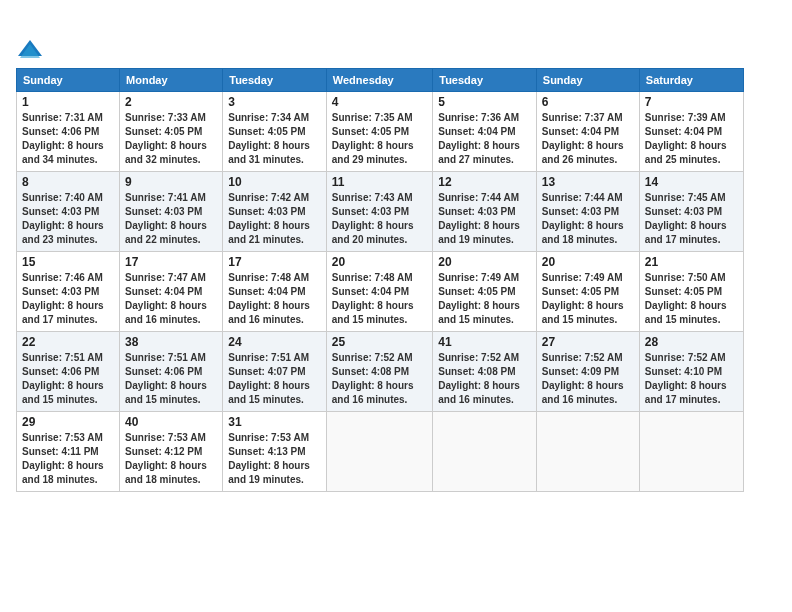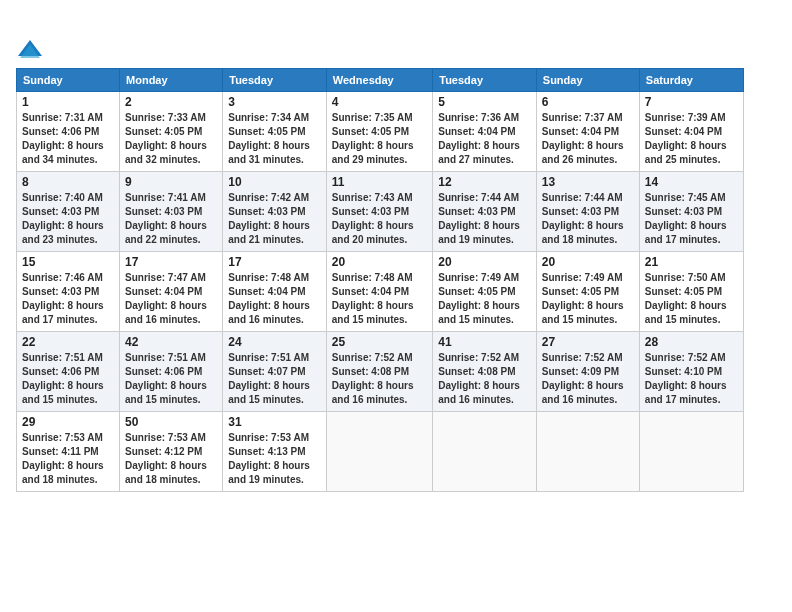--- a/index.html
+++ b/index.html
@@ -224,21 +224,21 @@
         <span class="day-num">21</span>
         <span class="day-info">Sunrise: 7:50 AM<br>Sunset: 4:05 PM<br>Daylight: 8 hours and 15 minutes.</span>
       </td>
         </tr>
         <tr>
           <td>
         <span class="day-num">22</span>
         <span class="day-info">Sunrise: 7:51 AM<br>Sunset: 4:06 PM<br>Daylight: 8 hours and 15 minutes.</span>
       </td>
           <td>
-        <span class="day-num">42</span>
+        <span class="day-num">38</span>
         <span class="day-info">Sunrise: 7:51 AM<br>Sunset: 4:06 PM<br>Daylight: 8 hours and 15 minutes.</span>
       </td>
           <td>
         <span class="day-num">24</span>
         <span class="day-info">Sunrise: 7:51 AM<br>Sunset: 4:07 PM<br>Daylight: 8 hours and 15 minutes.</span>
       </td>
           <td>
         <span class="day-num">25</span>
         <span class="day-info">Sunrise: 7:52 AM<br>Sunset: 4:08 PM<br>Daylight: 8 hours and 16 minutes.</span>
       </td>
@@ -254,21 +254,21 @@
         <span class="day-num">28</span>
         <span class="day-info">Sunrise: 7:52 AM<br>Sunset: 4:10 PM<br>Daylight: 8 hours and 17 minutes.</span>
       </td>
         </tr>
         <tr>
           <td>
         <span class="day-num">29</span>
         <span class="day-info">Sunrise: 7:53 AM<br>Sunset: 4:11 PM<br>Daylight: 8 hours and 18 minutes.</span>
       </td>
           <td>
-        <span class="day-num">50</span>
+        <span class="day-num">40</span>
         <span class="day-info">Sunrise: 7:53 AM<br>Sunset: 4:12 PM<br>Daylight: 8 hours and 18 minutes.</span>
       </td>
           <td>
         <span class="day-num">31</span>
         <span class="day-info">Sunrise: 7:53 AM<br>Sunset: 4:13 PM<br>Daylight: 8 hours and 19 minutes.</span>
       </td>
           <td class="empty-cell"></td>
           <td class="empty-cell"></td>
           <td class="empty-cell"></td>
           <td class="empty-cell"></td>

